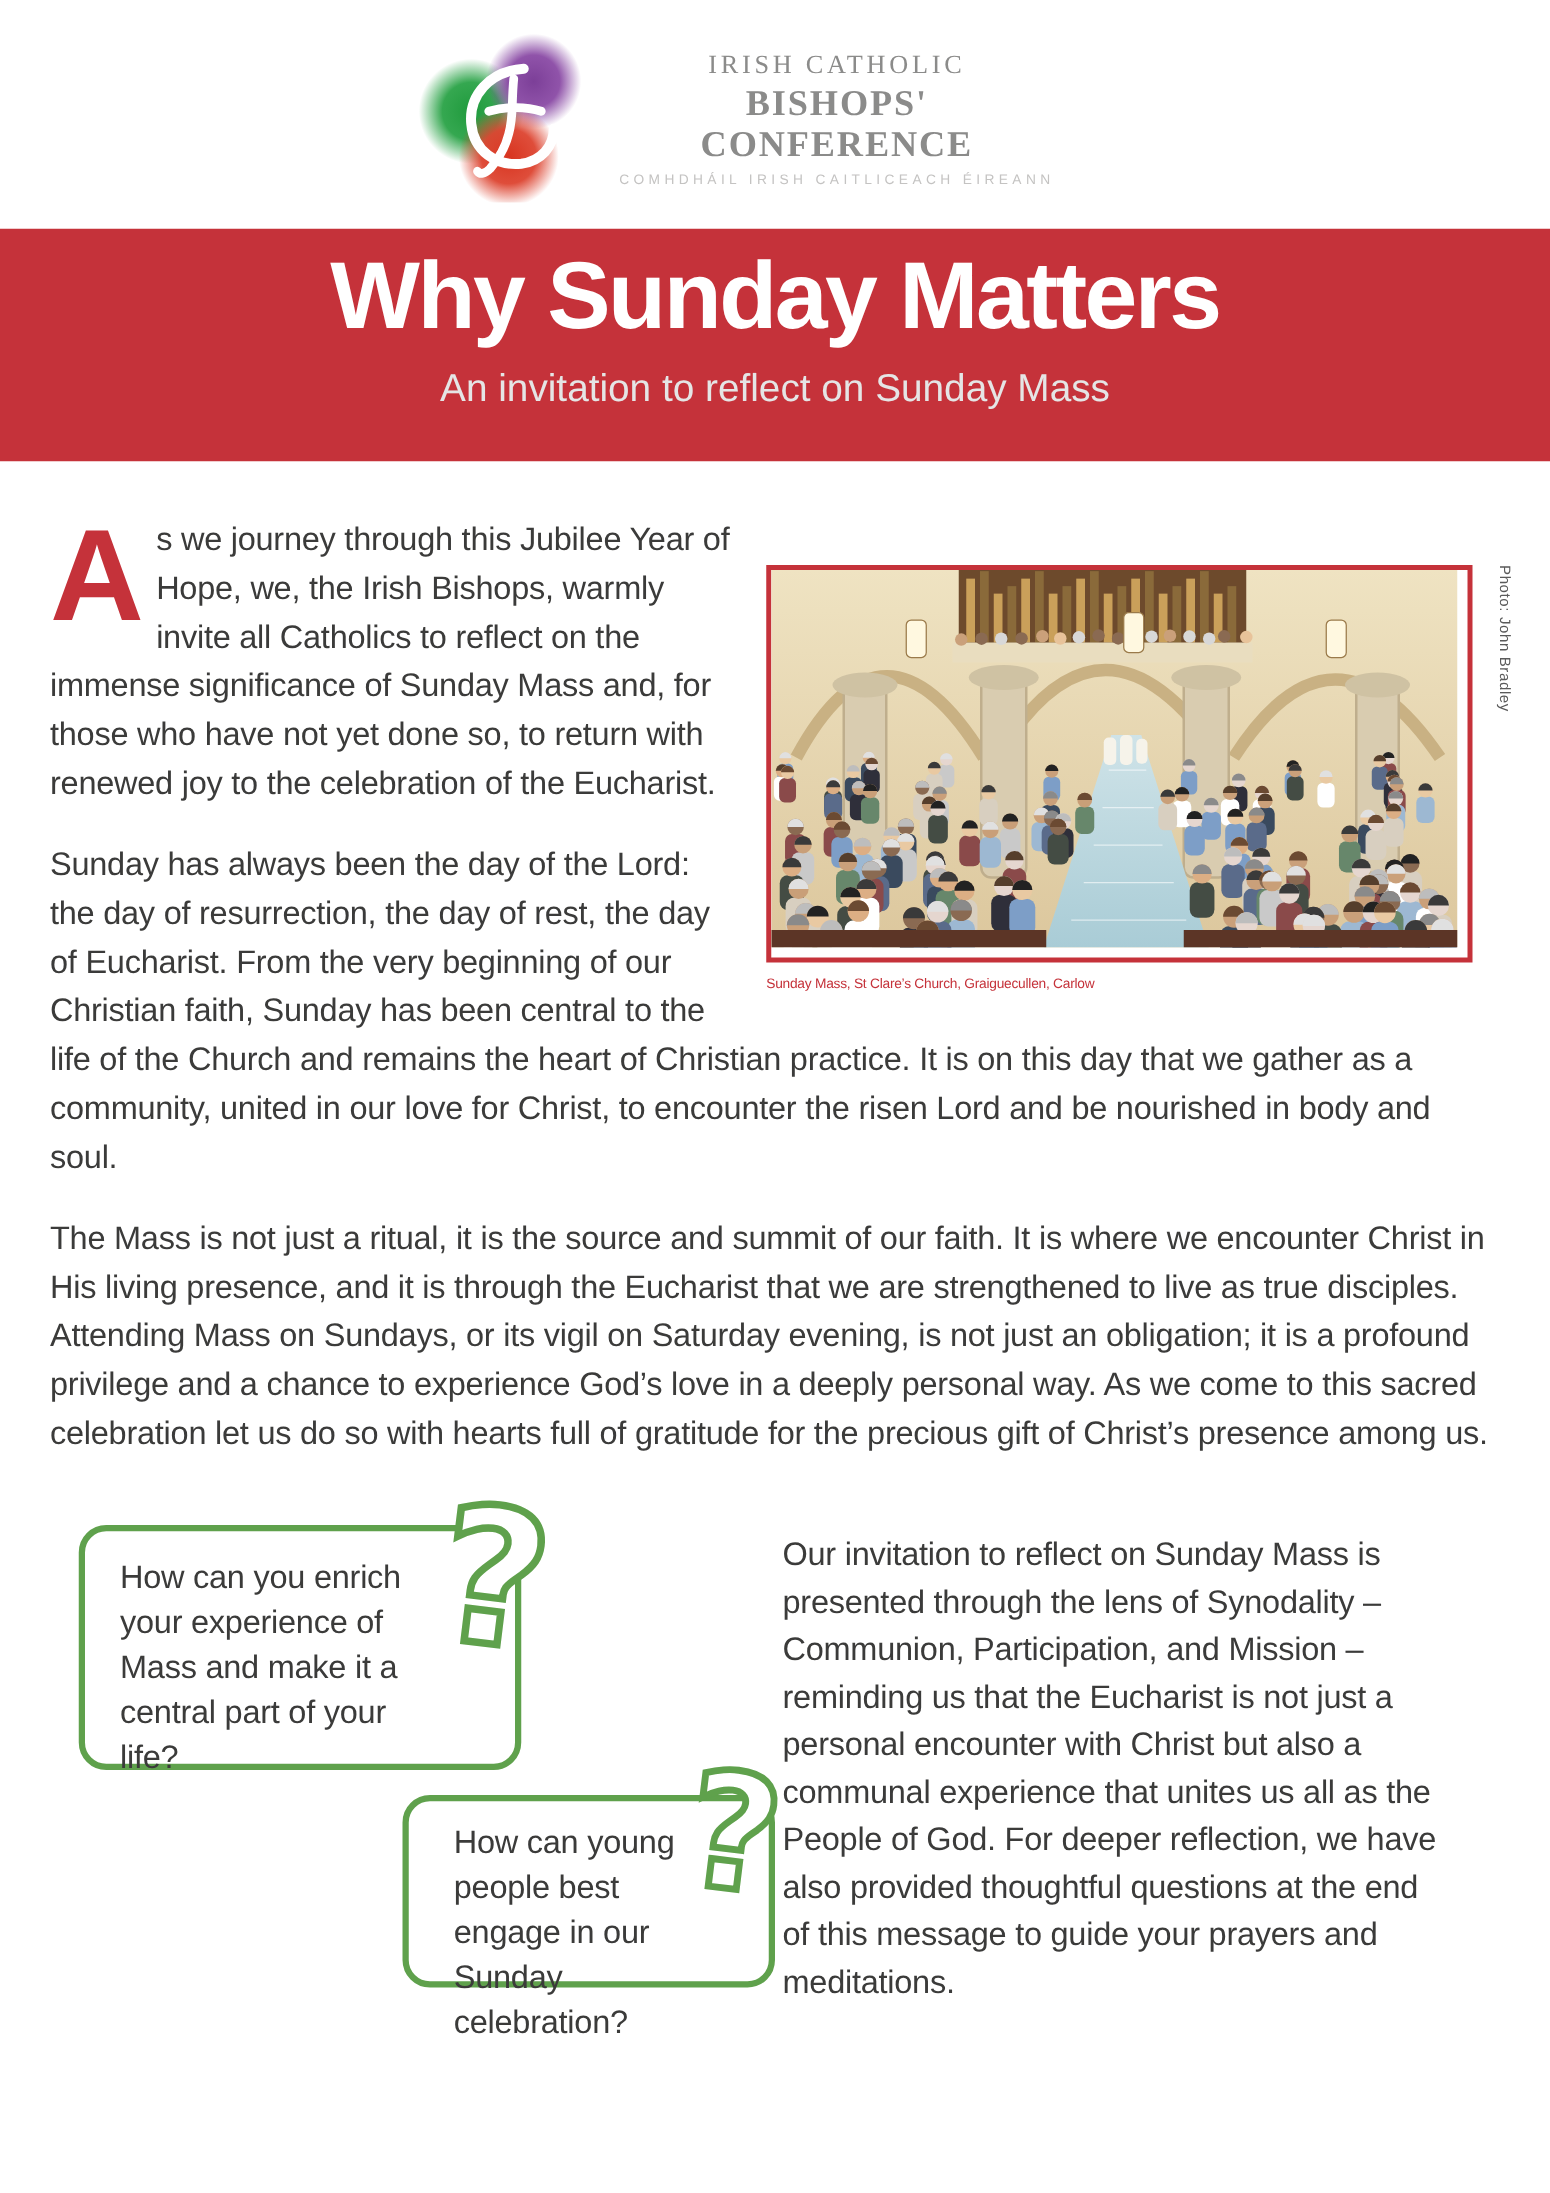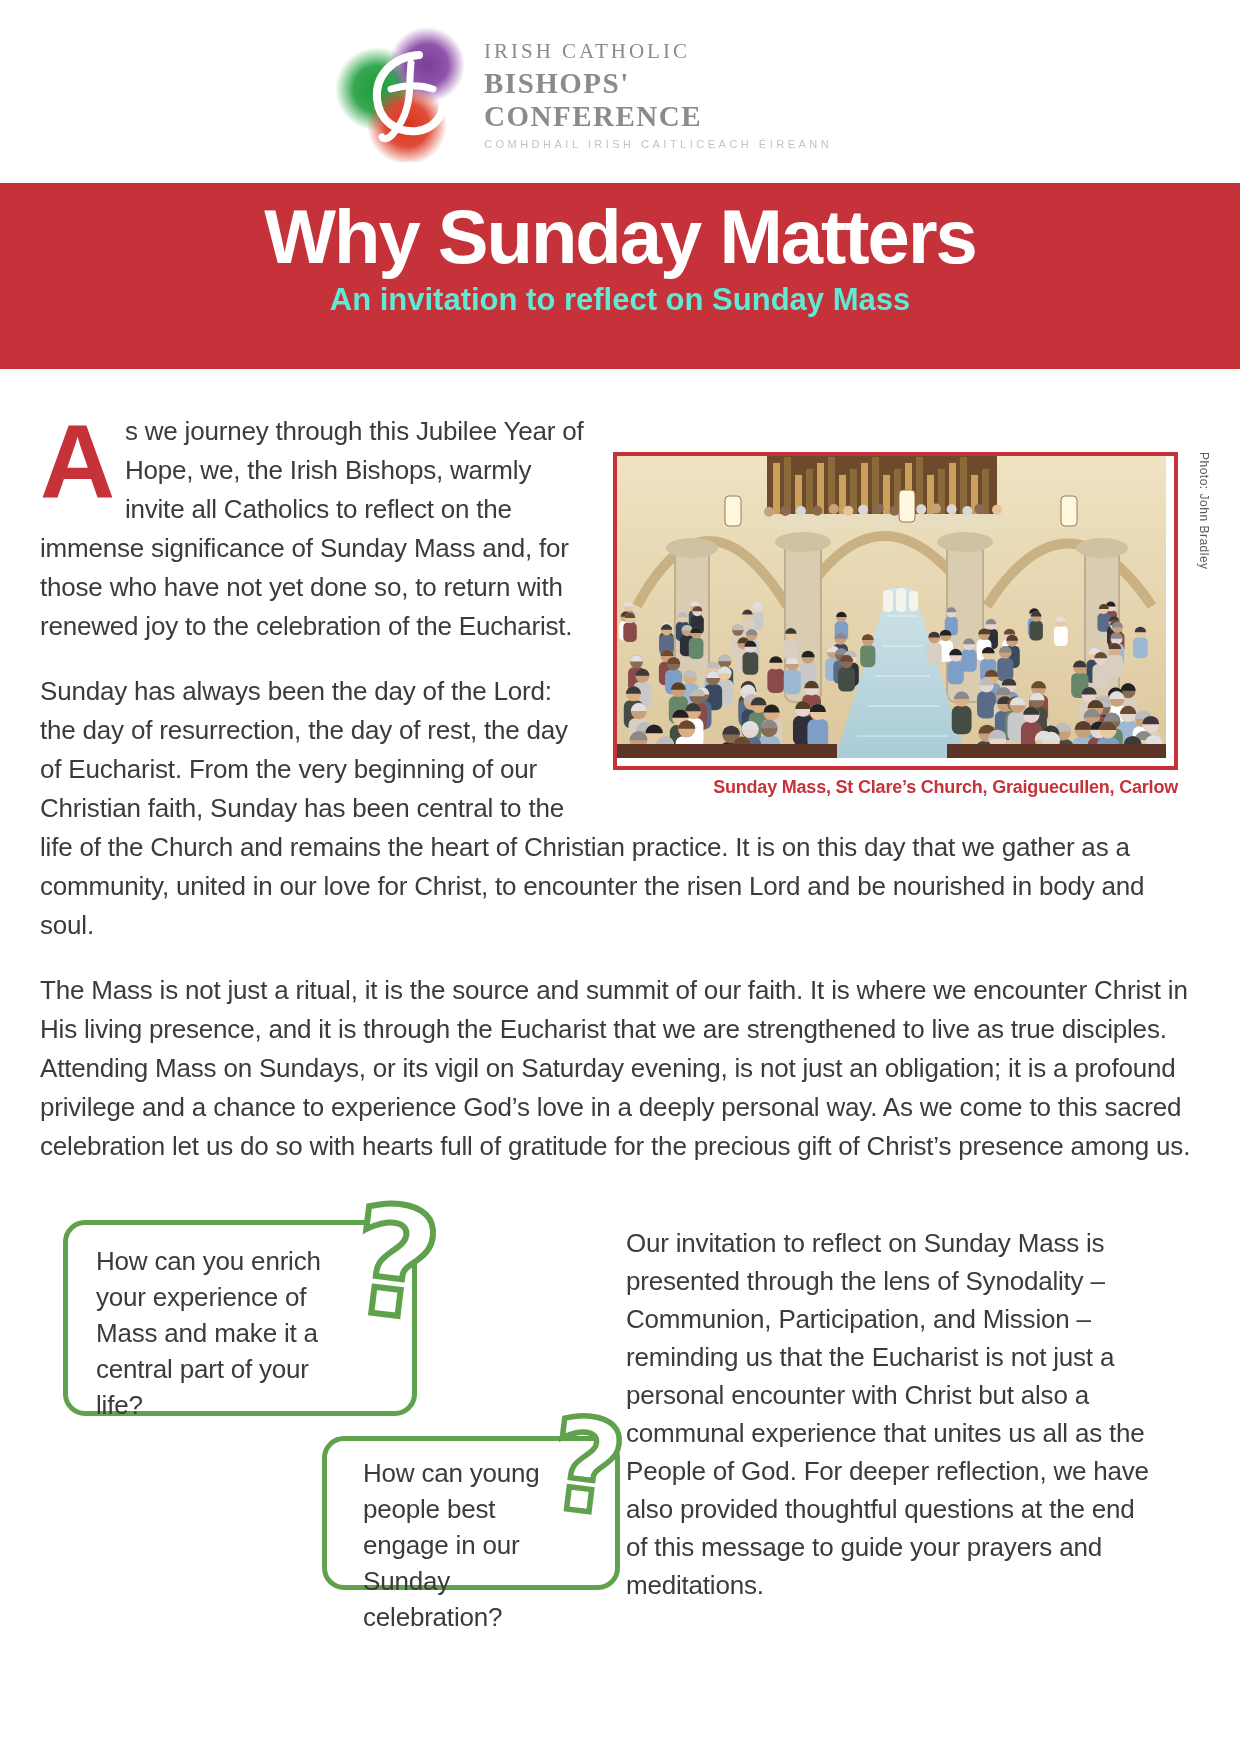--- a/index.html
+++ b/index.html
@@ -3,43 +3,43 @@
 <meta charset="utf-8">
 <style>
   :root{
     --red:#c5323a; --green:#5fa14c; --ink:#3b3b3a; --caption-red:#c5323a;
   }
   html,body{margin:0;padding:0;}
   body{font-family:"Liberation Sans",sans-serif;color:var(--ink);background:#ffffff;}
   .page{position:relative;width:1240px;height:1754px;background:#fff;overflow:hidden;}
 
   
-  .logo-wrap{position:absolute;left:335px;top:22px;width:520px;height:145px;display:flex;align-items:center;}
+  .logo-wrap{position:absolute;left:335px;top:22px;width:520px;height:145px;display:flex;align-items:center;text-align:center;}
   .logo-mark{width:135px;height:135px;flex:0 0 auto;}
   .logo-text{margin-left:14px;font-family:"Liberation Serif",serif;color:#8b8b8a;}
   .logo-line1{font-size:21px;letter-spacing:3px;}
   .logo-line2{font-size:29px;letter-spacing:1.5px;margin-top:3px;font-weight:bold;}
   .logo-line3{font-family:"Liberation Sans",sans-serif;font-size:11px;letter-spacing:3.5px;color:#c4c3c2;margin-top:5px;}
 
   
   .banner{position:absolute;left:0;top:183px;width:1240px;height:186px;background:var(--red);text-align:center;}
   .banner-title{margin-top:14px;font-size:76px;font-weight:bold;letter-spacing:-2px;color:#fff;line-height:1.05;}
-  .banner-sub{margin-top:5px;font-size:31px;font-weight:bold;color:#5eead4;}
+  .banner-sub{margin-top:16px;font-size:31px;font-weight:normal;color:#e5e5e5;}
 
   
   .article{position:absolute;left:40px;top:412px;width:1165px;font-size:26px;line-height:39px;letter-spacing:-0.2px;}
   .article p{margin:0 0 26px 0;}
   .dropcap{float:left;color:var(--red);font-size:104px;line-height:82px;font-weight:bold;margin:8px 10px 0 0;}
 
   .photo-fig{float:right;width:592px;margin:40px 0 4px 26px;}
   .photo-row{display:flex;}
   .photo-frame{width:557px;height:310px;border:4px solid var(--red);overflow:hidden;flex:0 0 auto;}
   .photo-frame svg{display:block;}
   .photo-credit{writing-mode:vertical-rl;font-size:12px;letter-spacing:0.5px;color:#5a5a5a;margin-left:6px;height:240px;}
-  .photo-caption{width:565px;text-align:right;color:var(--caption-red);font-weight:bold;font-size:18px;margin-top:8px;line-height:18px;}
+  .photo-caption{width:565px;text-align:left;color:var(--caption-red);font-weight:normal;font-size:11px;margin-top:8px;line-height:18px;}
 
   
   .qsection{position:relative;clear:none;height:600px;}
   .qbox{position:absolute;border:5px solid var(--green);border-radius:22px;background:#fff;}
   .qbox .qtext{font-size:26px;line-height:36px;letter-spacing:-0.2px;color:var(--ink);}
   .qbox1{left:23px;top:28px;width:316px;height:168px;padding:18px 0 0 28px;}
   .qbox2{left:282px;top:244px;width:252px;height:130px;padding:14px 0 0 36px;}
   .patch{position:absolute;background:#fff;}
   .patch1{left:300px;top:14px;width:110px;height:96px;}
   .patch2{left:500px;top:230px;width:86px;height:86px;}

